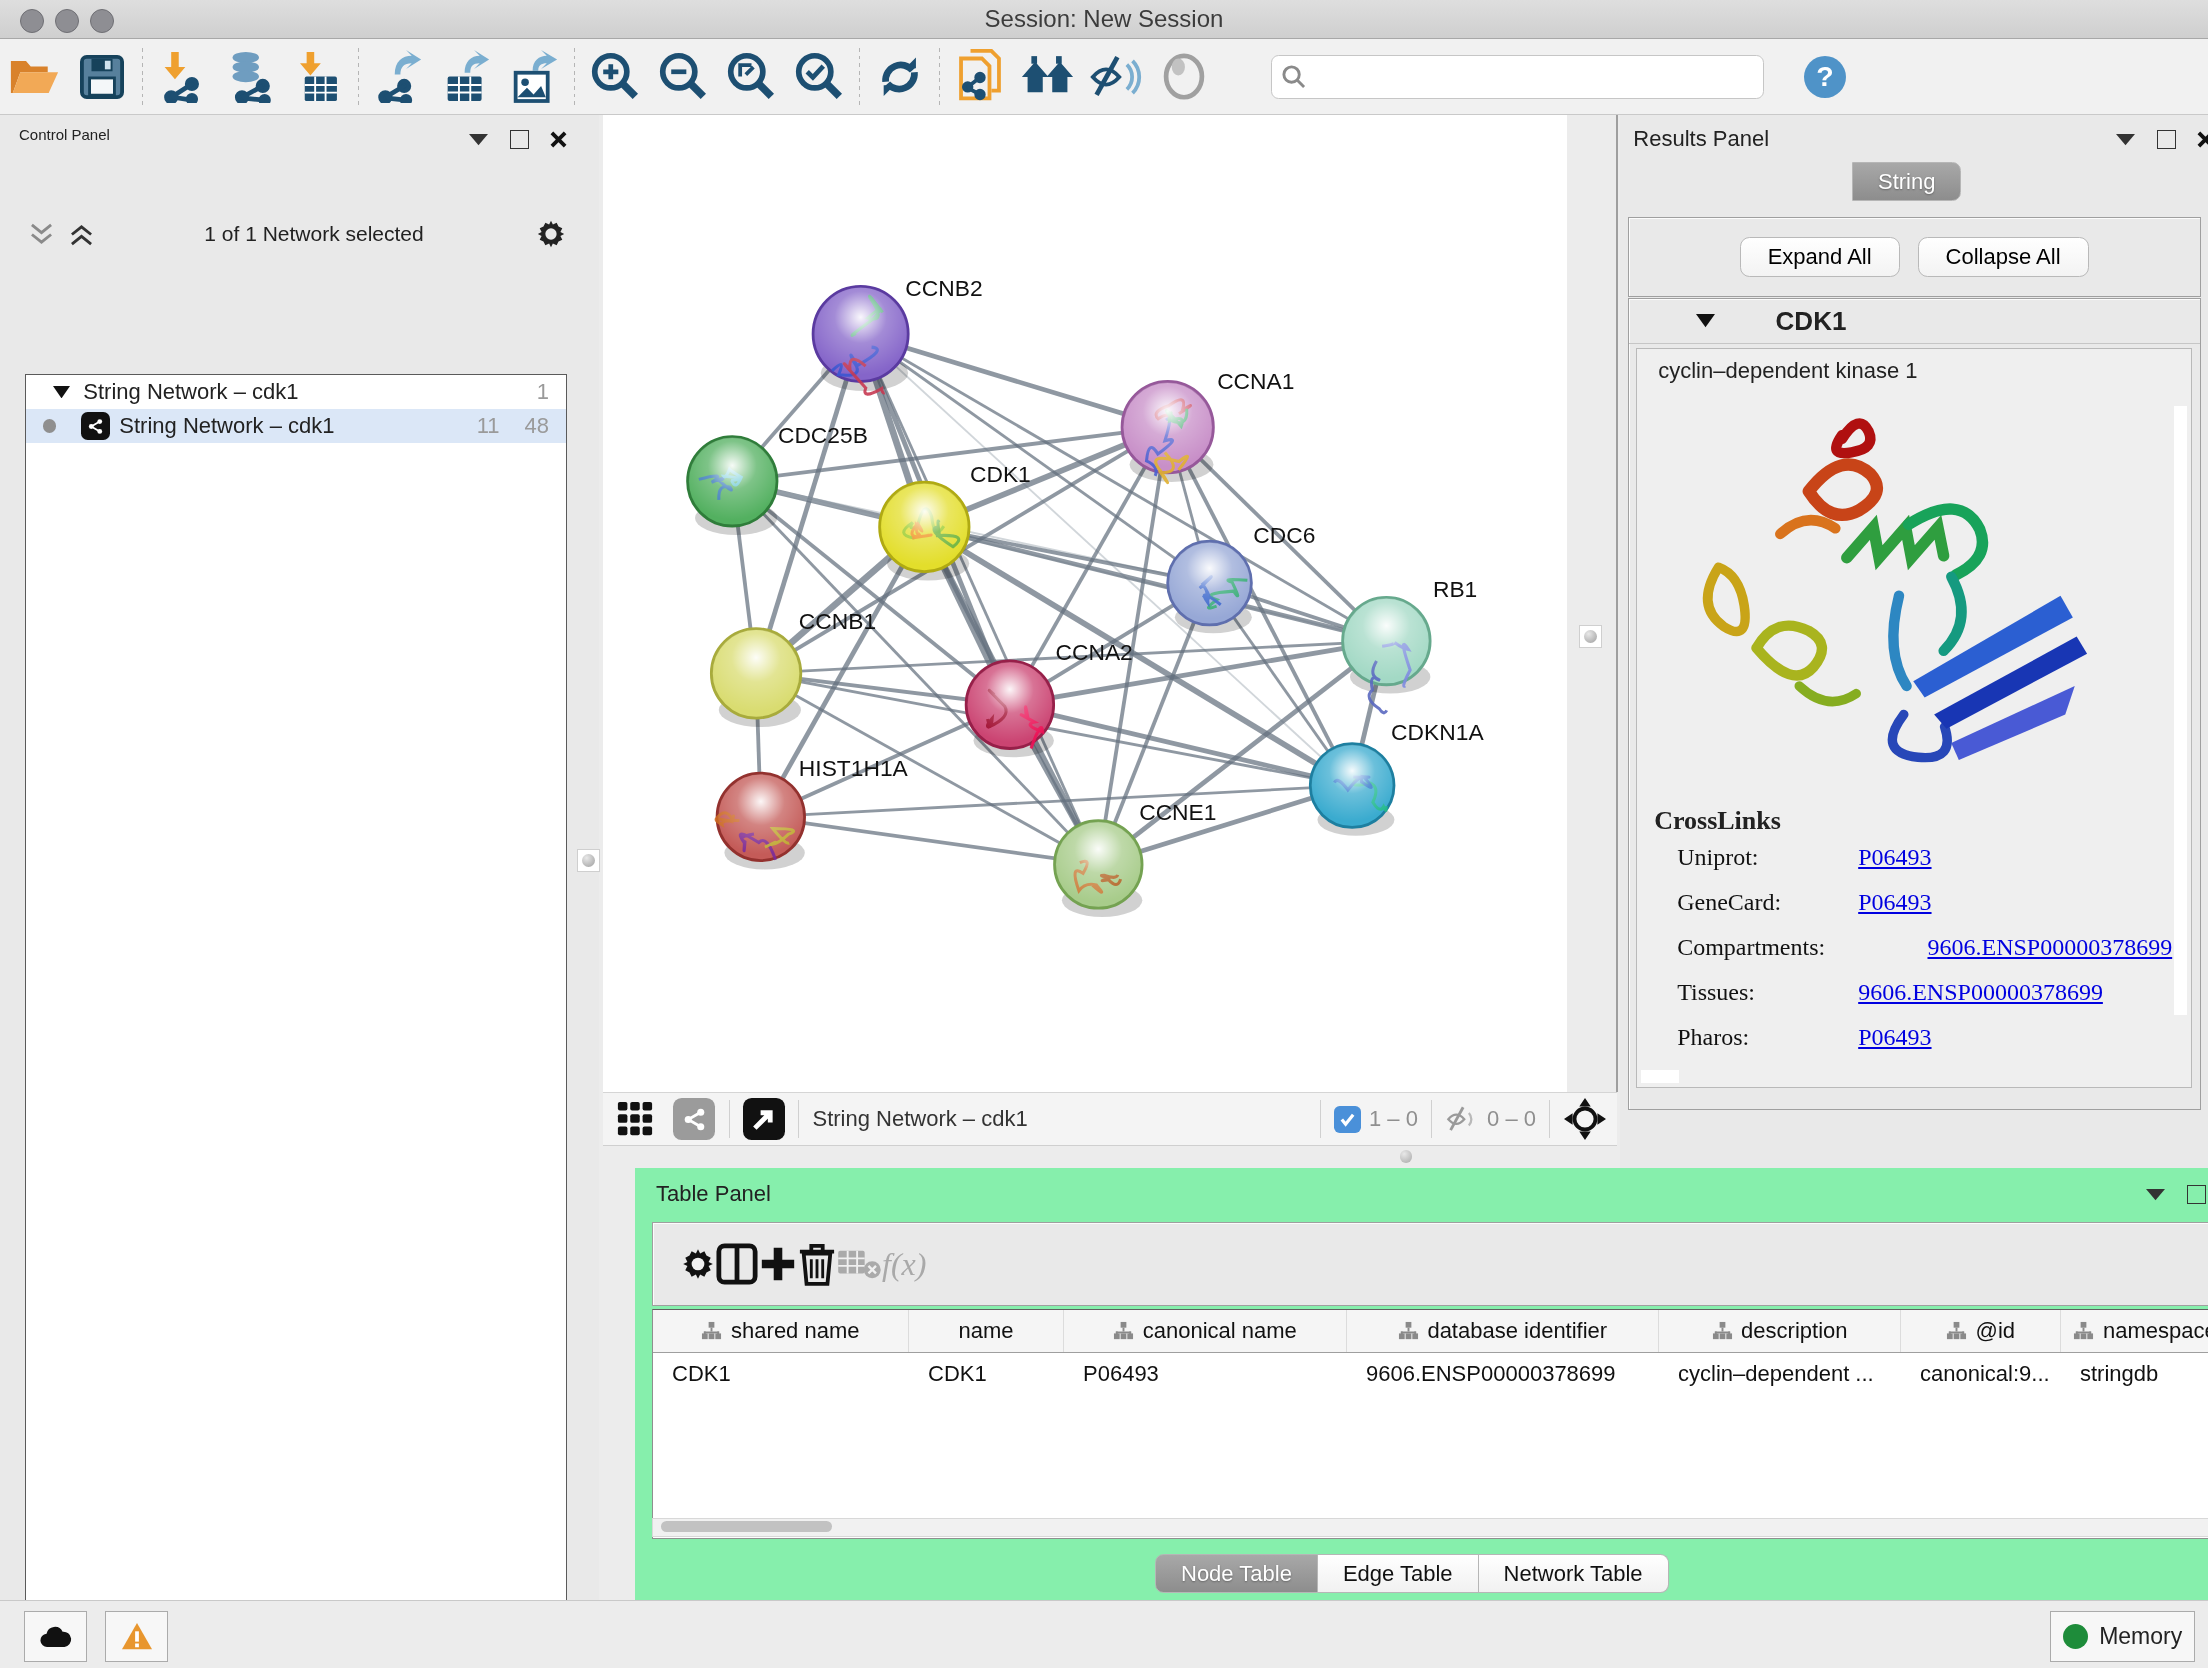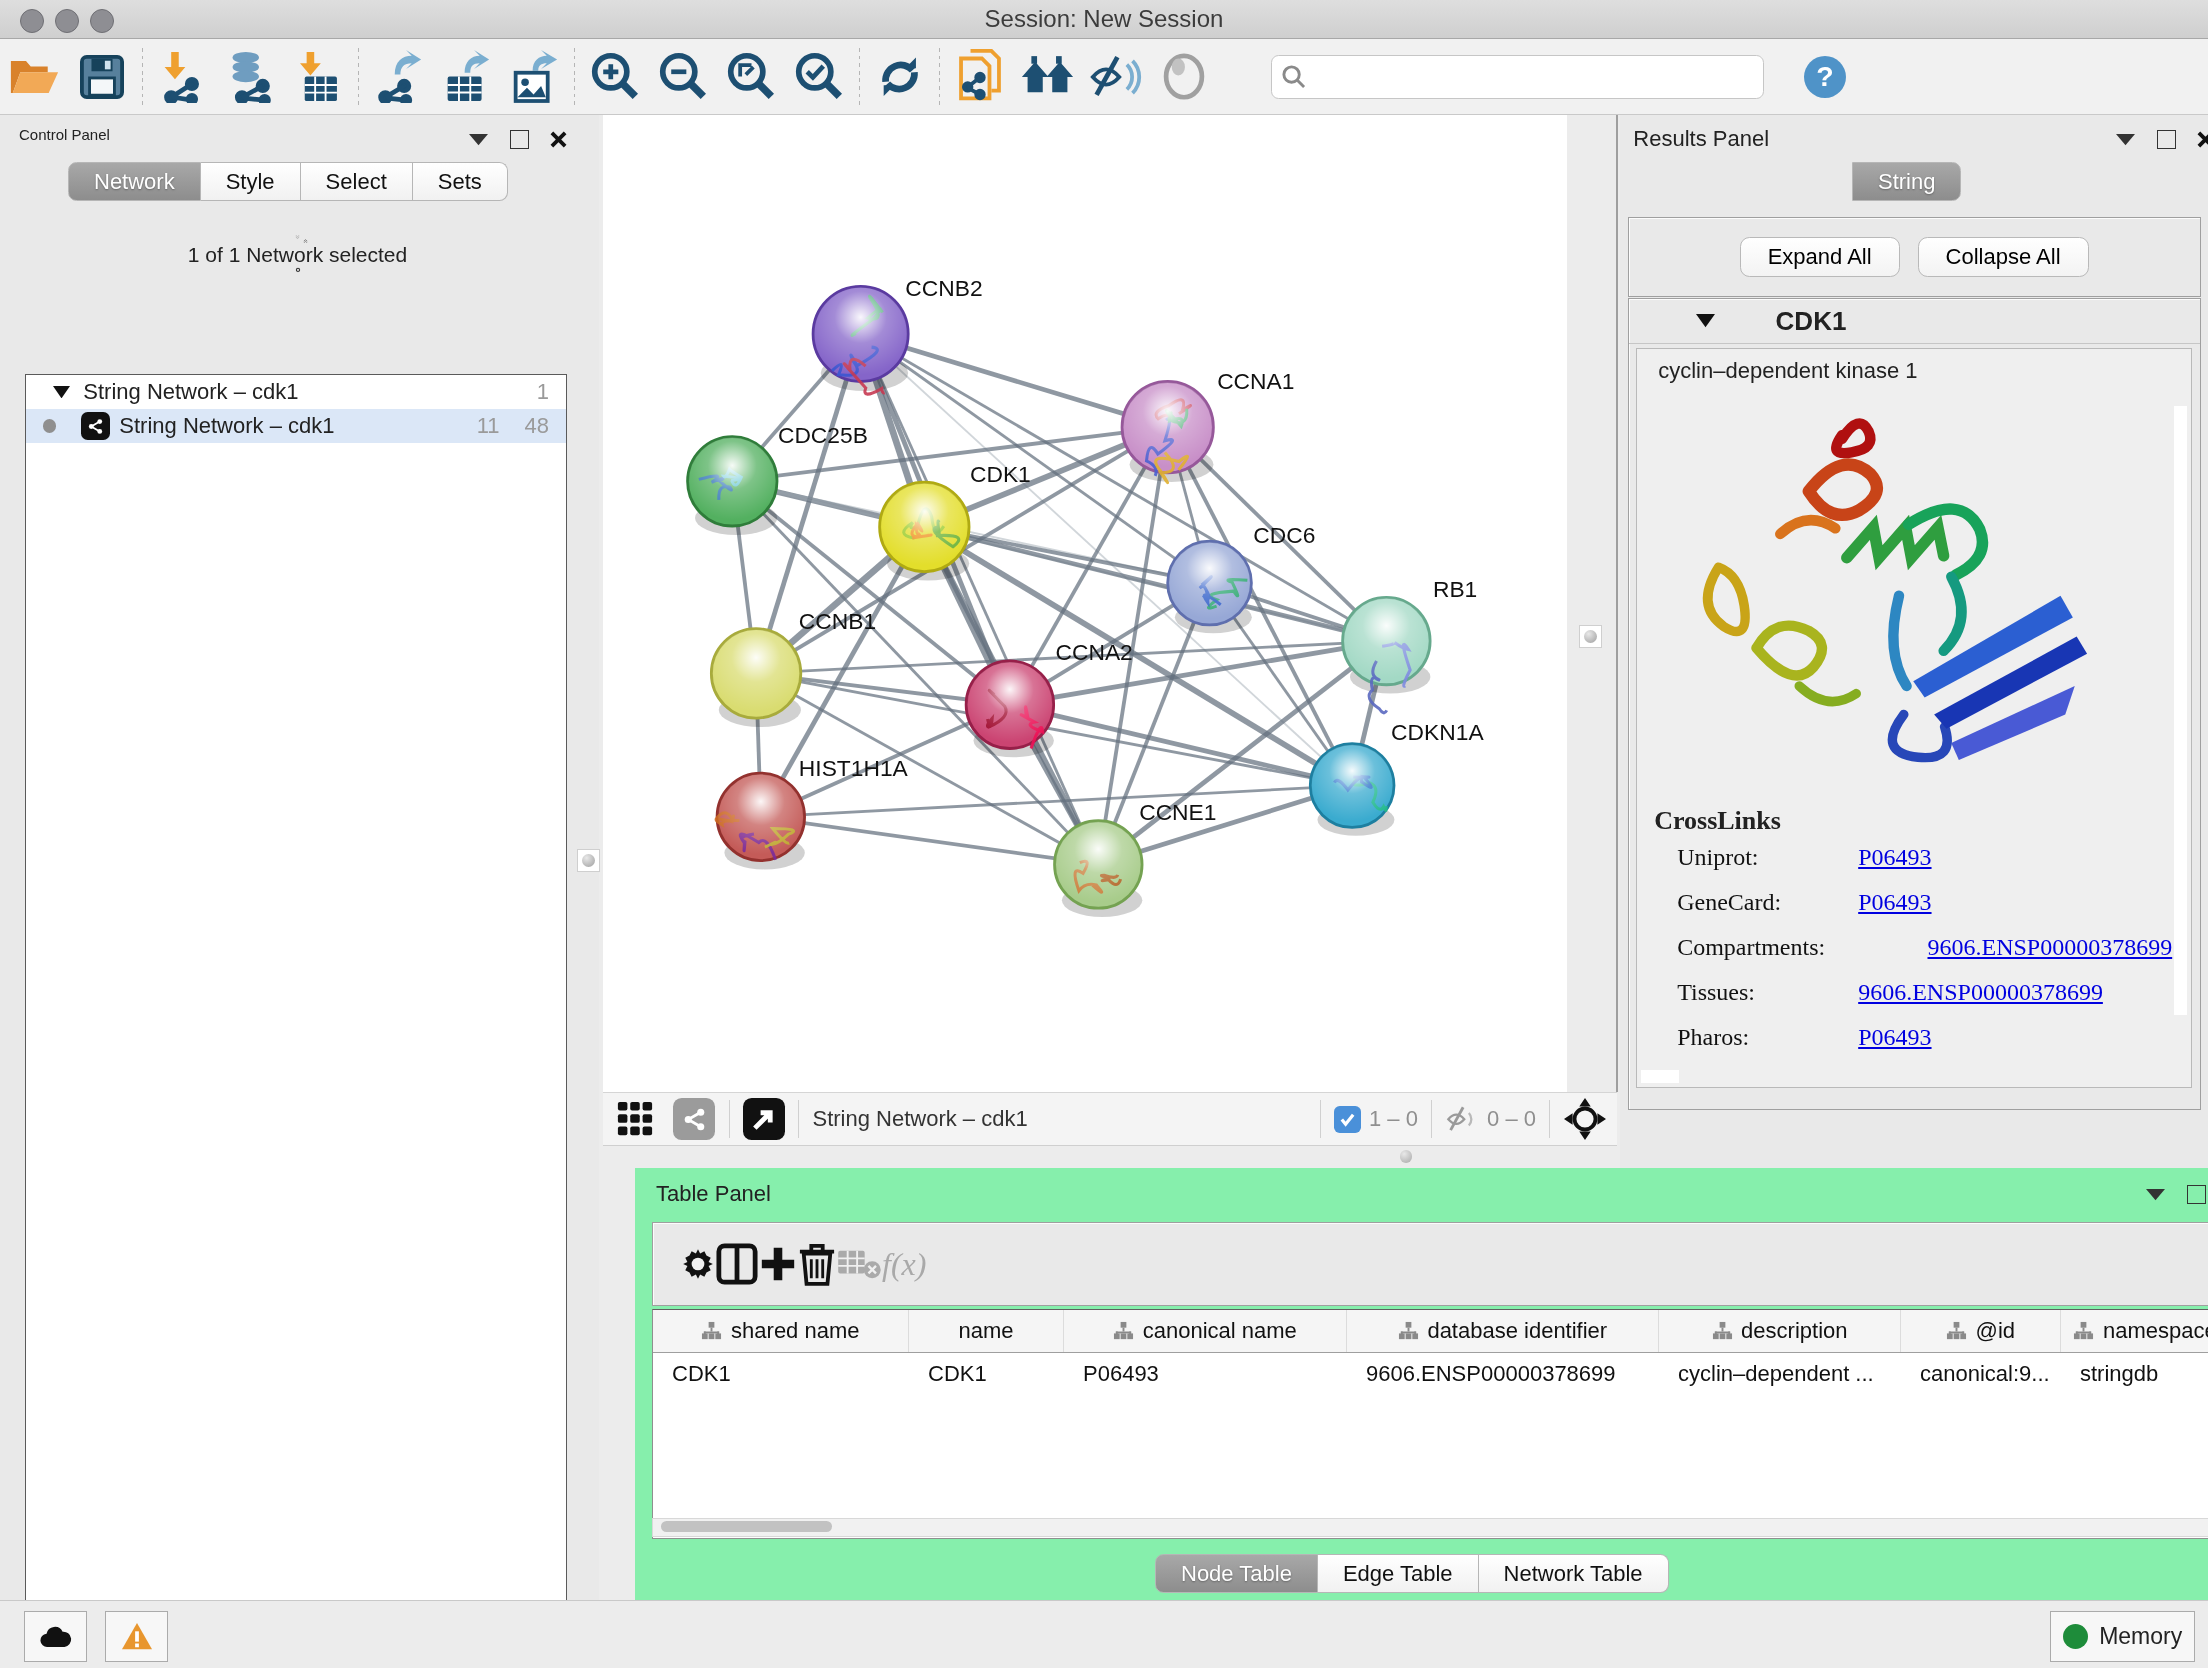--- a/index.html
+++ b/index.html
@@ -267,27 +267,21 @@
     <div class="abs" style="left:19px;top:11.4px">Control Panel</div>
     <div class="abs winbtns" style="left:468px;top:15px">
       <svg width="21" height="13.3" viewBox="0 0 22 14">
           <path d="M1 1h20L11 13z" fill="#333"></path>
         </svg>
       <span style="width:17px;height:17px;border:1.9px solid #333;display:inline-block"></span>
       <svg width="17" height="17" viewBox="0 0 18 18">
           <path d="M2 2l14 14M16 2L2 16" stroke="#111" stroke-width="4"></path>
         </svg>
     </div>
-    <div class="abs seg" style="left:68px;top:47px">
-      <button class="sel">Network</button>
-      <button>Style</button>
-      <button>Select</button>
-      <button>Sets</button>
-    </div>
-    <div class="abs" style="left:28.5px;top:120px;width:538px;height:38px;display:flex;align-items:center;flex-direction:column;">
+    <div class="abs" style="left:28.5px;top:100px;width:538px;height:38px;display:flex;align-items:center;">
       <svg width="25" height="23" viewBox="0 0 26 24">
           <path d="M3 2l10 8L23 2M3 12l10 8 10-8" fill="none" stroke="#8a8a8a" stroke-width="3"></path>
         </svg>
       <svg width="25" height="23" viewBox="0 0 26 24" style="margin-left:15px">
           <path d="M3 22l10-8 10 8M3 12l10-8 10 8" fill="none" stroke="#333" stroke-width="3"></path>
         </svg>
       <div style="flex:1;text-align:center;font-size:21px">1 of 1 Network selected</div>
       <svg width="32" height="32" viewBox="0 0 34 34">
           <path d="M17 3l2 4 4-2 2 4 4 2-2 4 4 2-4 2 2 4-4 2-2 4-4-2-2 4-2-4-4 2-2-4-4-2 2-4-4-2 4-2-2-4 4-2 2-4 4 2z" fill="#222"></path>
           <circle cx="17" cy="17" r="6" fill="#e9e9e9"></circle>

